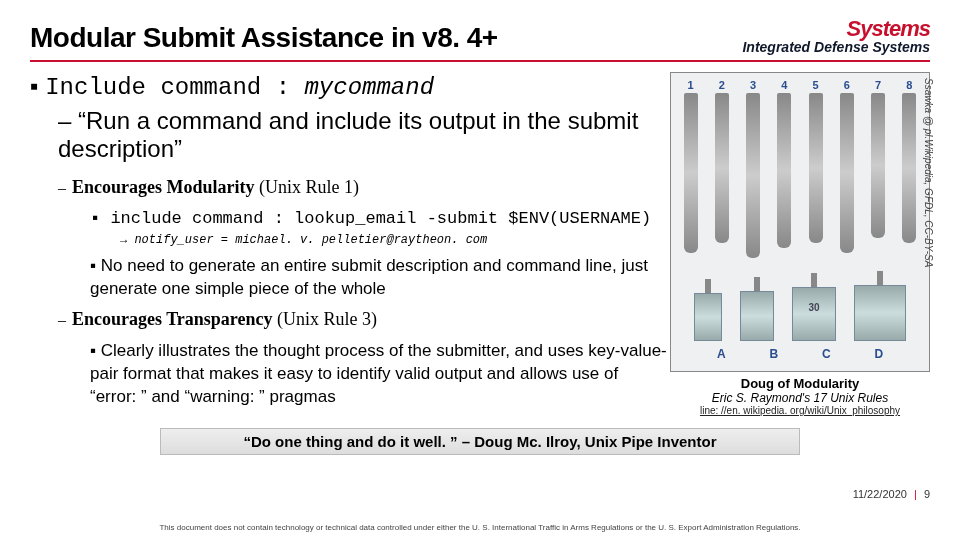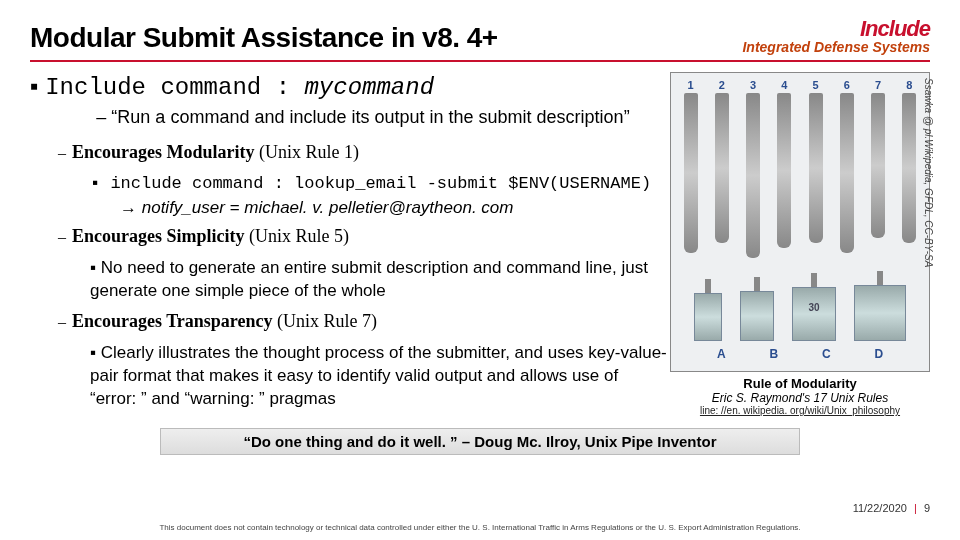--- a/index.html
+++ b/index.html
@@ -2,43 +2,43 @@
 <html><head>
 <meta charset="utf-8">
 <style>
   * { margin: 0; padding: 0; box-sizing: border-box; }
   html, body { width: 960px; height: 540px; font-family: Arial, Helvetica, sans-serif; background: #fff; color: #000; }
   .slide { position: relative; width: 960px; height: 540px; padding: 18px 30px 10px 30px; }
   .header { display: flex; justify-content: space-between; align-items: flex-end; }
   .title { font-size: 28px; font-weight: bold; letter-spacing: -0.5px; }
   .logo-block { text-align: right; line-height: 1; }
   .logo-name { color: #c8102e; font-weight: bold; font-size: 22px; font-style: italic; letter-spacing: -1px; }
-  .logo-sub { color: #c2410c; font-weight: bold; font-size: 14px; font-style: italic; }
+  .logo-sub { color: #0f172a; font-weight: bold; font-size: 14px; font-style: italic; }
   .rule { height: 2px; background: #c8102e; margin: 6px 0 10px 0; }
   .body { display: flex; gap: 2px; }
   .left { flex: 1; }
   .right { width: 260px; position: relative; }
   .main-bullet { font-family: "Courier New", monospace; font-size: 24px; margin-bottom: 6px; }
   .main-bullet .bul { font-family: Arial, sans-serif; }
   .main-bullet .cmd { font-style: italic; }
-  .sub1 { margin-left: 28px; font-size: 18px; margin-bottom: 14px; text-align: center; }
+  .sub1 { margin-left: 28px; font-size: 24px; margin-bottom: 14px; }
   .sub-item { margin-left: 28px; margin-bottom: 10px; font-family: Liberation Serif, serif; }
   .sub-item .dash { display: inline-block; width: 14px; }
   .sub-item .lbl { font-size: 18px; }
   .sub-item .paren { font-size: 18px; font-weight: normal; }
   .sub2 { margin-left: 60px; font-size: 17px; line-height: 1.35; }
   .mono { font-family: "Courier New", monospace; }
-  .arrow-line { margin-left: 90px; font-family: Liberation Sans, sans-serif; font-style: italic; font-size: 17px; margin-top: 2px; margin-bottom: 8px; }
+  .arrow-line { margin-left: 90px; font-family: Liberation Mono, monospace; font-style: italic; font-size: 12px; margin-top: 2px; margin-bottom: 8px; }
   .caption { text-align: center; font-size: 13px; margin-top: 4px; }
   .caption .t1 { font-weight: bold; }
   .caption .t2 { font-style: italic; font-size: 12px; }
   .caption .t3 { font-size: 10px; text-decoration: underline; color: #222; }
   .credit { position: absolute; right: -4px; top: 6px; writing-mode: vertical-rl; font-size: 10px; font-style: italic; color: #444; height: 290px; }
   .quote-box { margin: 12px auto 0 auto; width: 640px; background: linear-gradient(#eee,#ddd); border: 1px solid #bbb; padding: 4px 22px; text-align: center; font-weight: bold; font-size: 15px; }
-  .footer { position: absolute; bottom: 26px; right: 30px; font-size: 11px; color: #333; }
+  .footer { position: absolute; bottom: 40px; right: 30px; font-size: 11px; color: #333; }
   .footer .sep { color: #c8102e; margin: 0 4px; }
   .disclaimer { position: absolute; bottom: 8px; left: 0; right: 0; text-align: center; font-size: 8px; color: #444; }
   
   .fig { border: 1px solid #888; background: #eef0f2; padding: 6px 4px 4px 4px; height: 300px; position: relative; }
   .row-nums { display: flex; justify-content: space-around; font-size: 11px; font-weight: bold; color: #2a4d8f; margin-bottom: 2px; }
   .bits { display: flex; justify-content: space-around; height: 170px; align-items: flex-start; }
   .bit { width: 14px; background: linear-gradient(#888,#ccc,#888); border-radius: 2px 2px 6px 6px; }
   .b1{height:160px}.b2{height:150px}.b3{height:165px}.b4{height:155px}.b5{height:150px}.b6{height:160px}.b7{height:145px}.b8{height:150px}
   .row-letters { display: flex; justify-content: space-around; font-size: 12px; font-weight: bold; color: #2a4d8f; margin-top: 6px; padding: 0 20px; }
   .spades { display: flex; justify-content: space-around; align-items: flex-end; height: 72px; margin-top: 6px; padding: 0 10px; }
@@ -49,47 +49,44 @@
   .size-label { position: absolute; top: 50%; left: 50%; transform: translate(-50%,-50%); font-size: 10px; color: #445; font-weight: bold; }
 </style>
 </head>
 <body>
 
 <div class="slide">
 
   <div class="header">
     <div class="title">Modular Submit Assistance in v8. 4+</div>
     <div class="logo-block">
-      <div class="logo-name">Include</div>
+      <div class="logo-name">Systems</div>
       <div class="logo-sub">Integrated Defense Systems</div>
     </div>
   </div>
   <div class="rule"></div>
 
   <div class="body">
     <div class="left">
 
       <div class="main-bullet">
         <span class="bul">▪ </span><span>Include command : </span><span class="cmd">mycommand</span>
       </div>
       <div class="sub1">– “Run a command and include its output in the submit description”</div>
 
       <div class="sub-item">
         <span class="dash">–</span><span class="lbl"><b>Encourages Modularity</b><span class="paren"> (Unix Rule 1)</span></span>
       </div>
       <div class="sub2 mono">▪ <span>include command : lookup_email -submit $ENV(USERNAME)</span></div>
       <div class="arrow-line">→ notify_user = michael. v. pelletier@raytheon. com</div>
 
-      <div class="sub-item">
-        <span class="dash">–</span><span class="lbl"><b>Encourages Simplicity</b><span class="paren"> (Unix Rule 5)</span></span>
-      </div>
       <div class="sub2">▪ <span>No need to generate an entire submit description and command line, just generate one simple piece of the whole</span></div>
 
       <div class="sub-item" style="margin-top:8px">
-        <span class="dash">–</span><span class="lbl"><b>Encourages Transparency</b><span class="paren"> (Unix Rule 7)</span></span>
+        <span class="dash">–</span><span class="lbl"><b>Encourages Transparency</b><span class="paren"> (Unix Rule 3)</span></span>
       </div>
       <div class="sub2">▪ <span>Clearly illustrates the thought process of the submitter, and uses key-value-pair format that makes it easy to identify valid output and allows use of “error: ” and “warning: ” pragmas</span></div>
 
     </div>
 
     <div class="right">
       <div class="fig">
         <div class="row-nums">
           <span>1</span>
             <span>2</span>
@@ -132,21 +129,21 @@
         </div>
         <div class="row-letters">
           <span>A</span>
             <span>B</span>
             <span>C</span>
             <span>D</span>
         </div>
       </div>
       <div class="credit">Ssawka @ pl.Wikipedia, GFDL, CC-BY-SA</div>
       <div class="caption">
-        <div class="t1">Rule of Modularity</div>
+        <div class="t1">Doug of Modularity</div>
         <div class="t2">Eric S. Raymond's 17 Unix Rules</div>
         <div class="t3">line: //en. wikipedia. org/wiki/Unix_philosophy</div>
       </div>
     </div>
   </div>
 
   <div class="quote-box">“Do one thing and do it well. ” – Doug Mc. Ilroy, Unix Pipe Inventor</div>
 
   <div class="footer">
     <span>11/22/2020</span>

